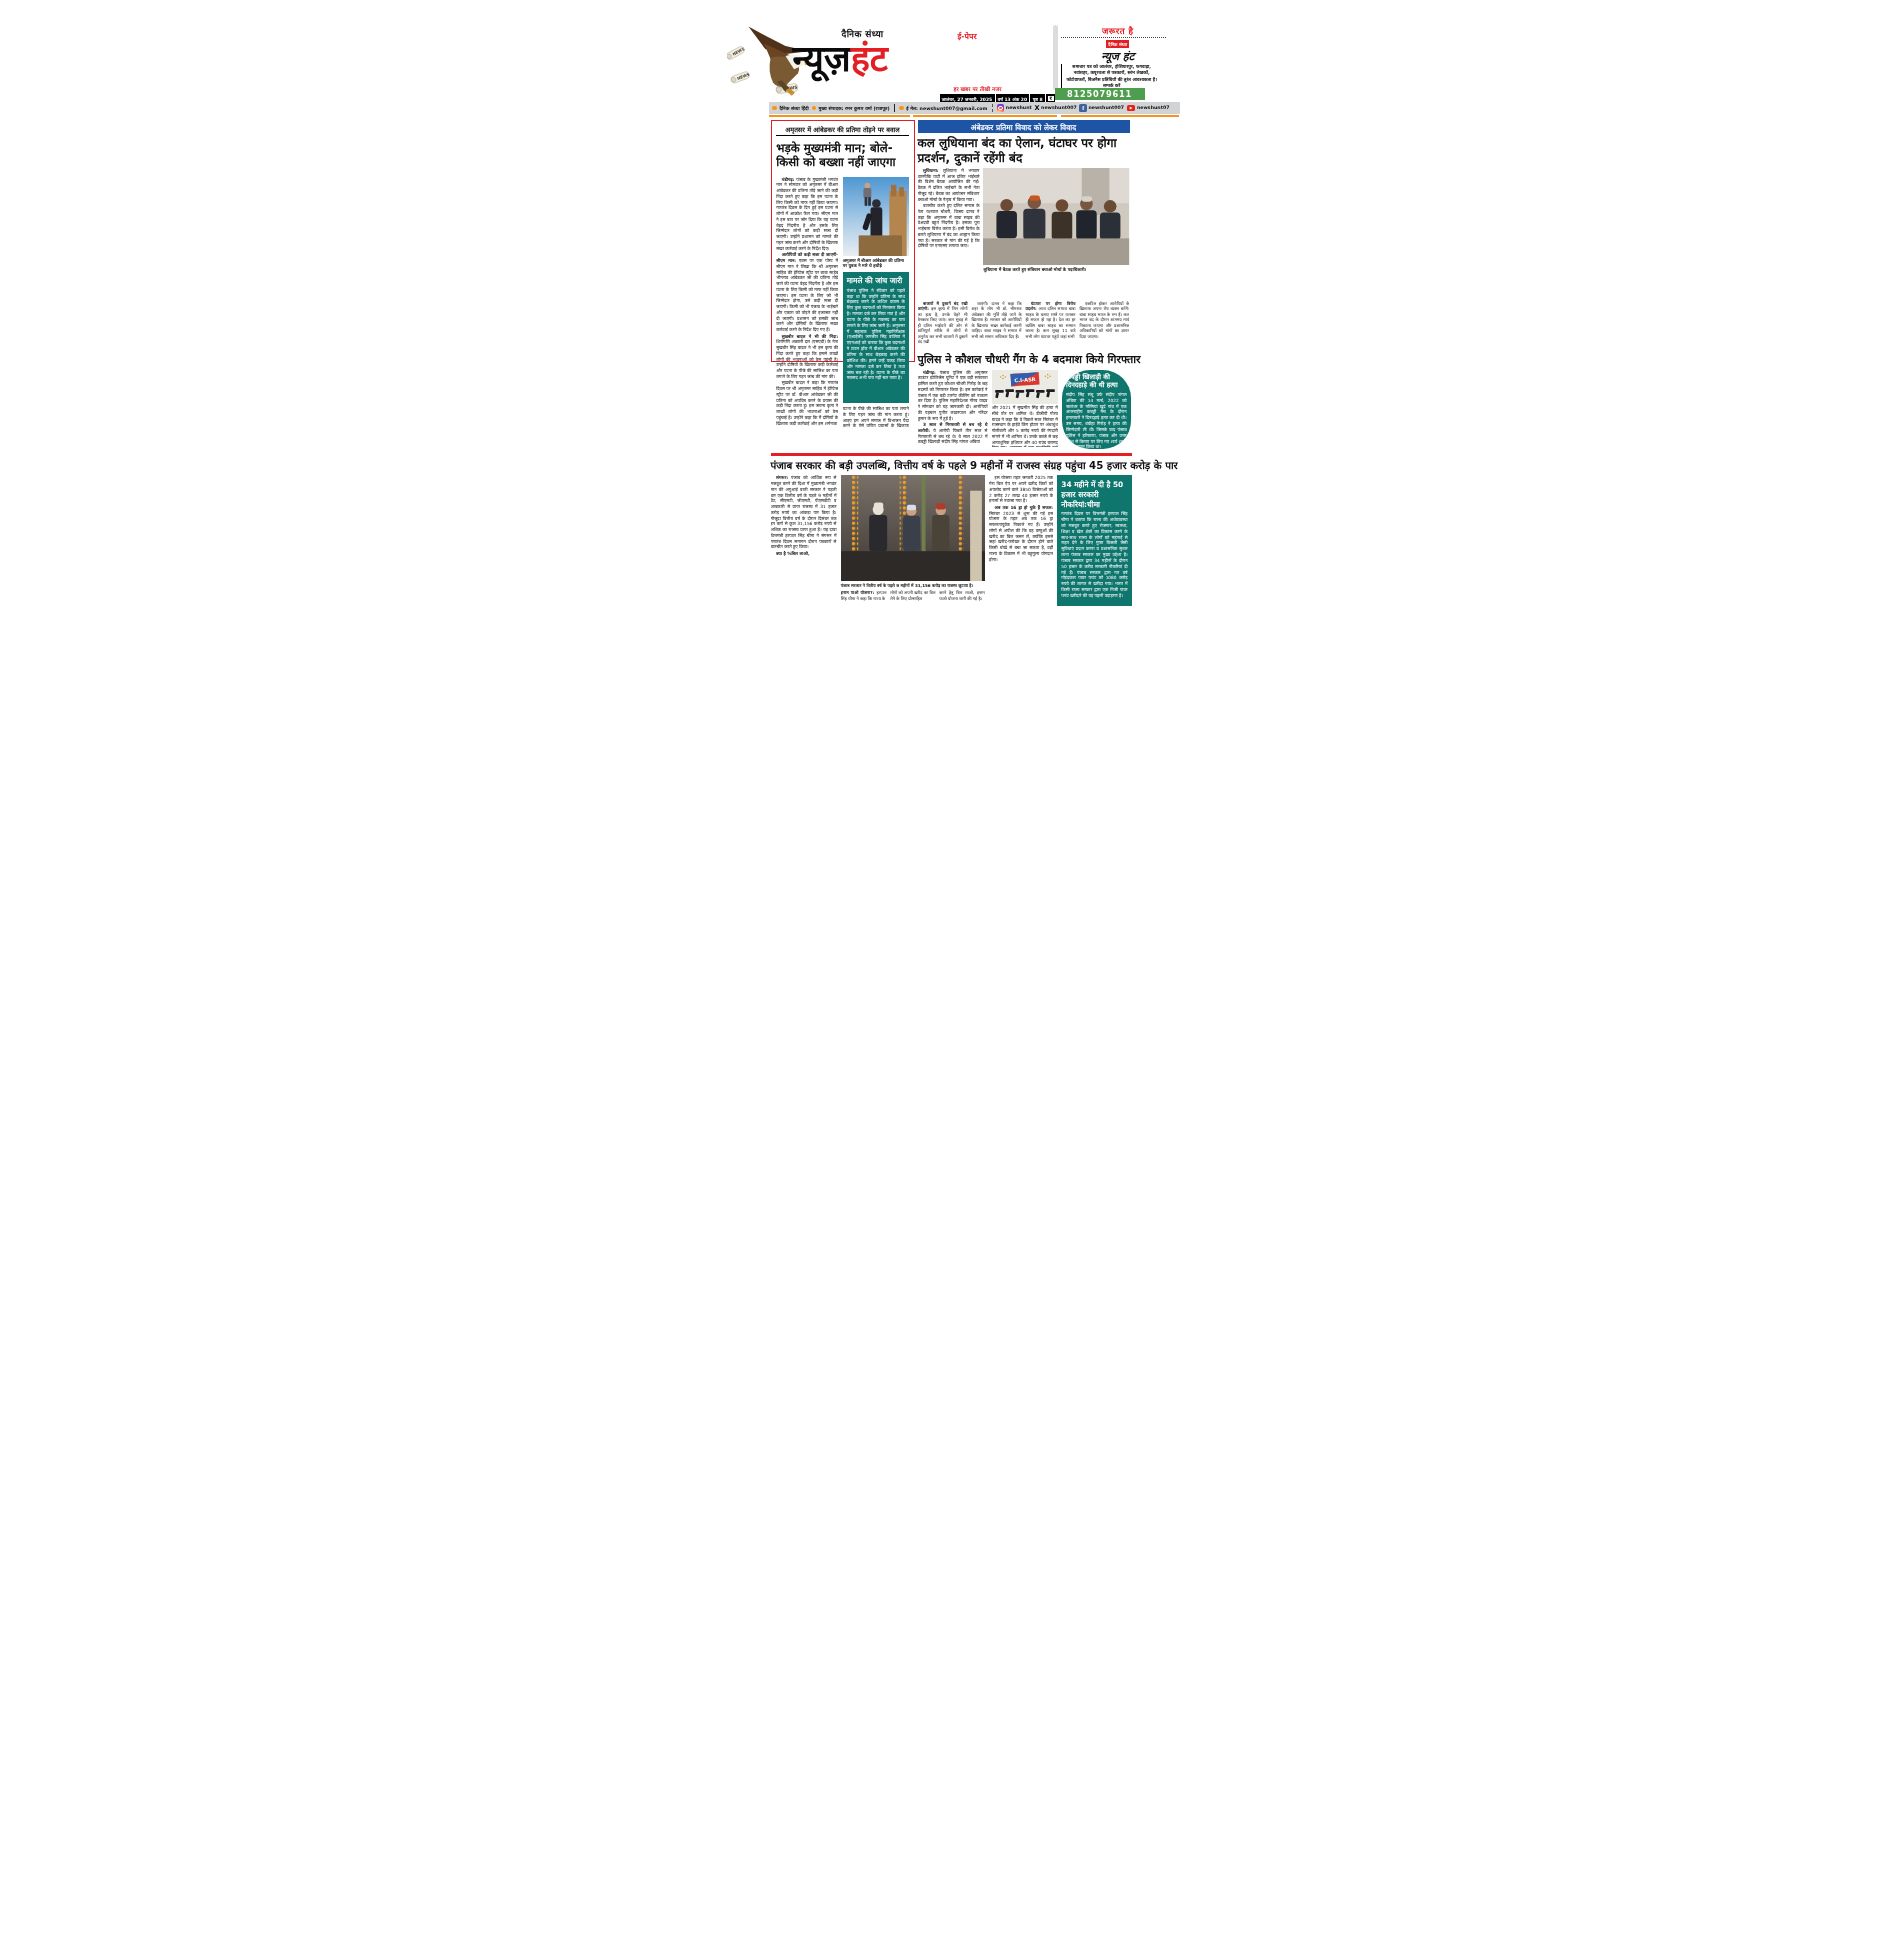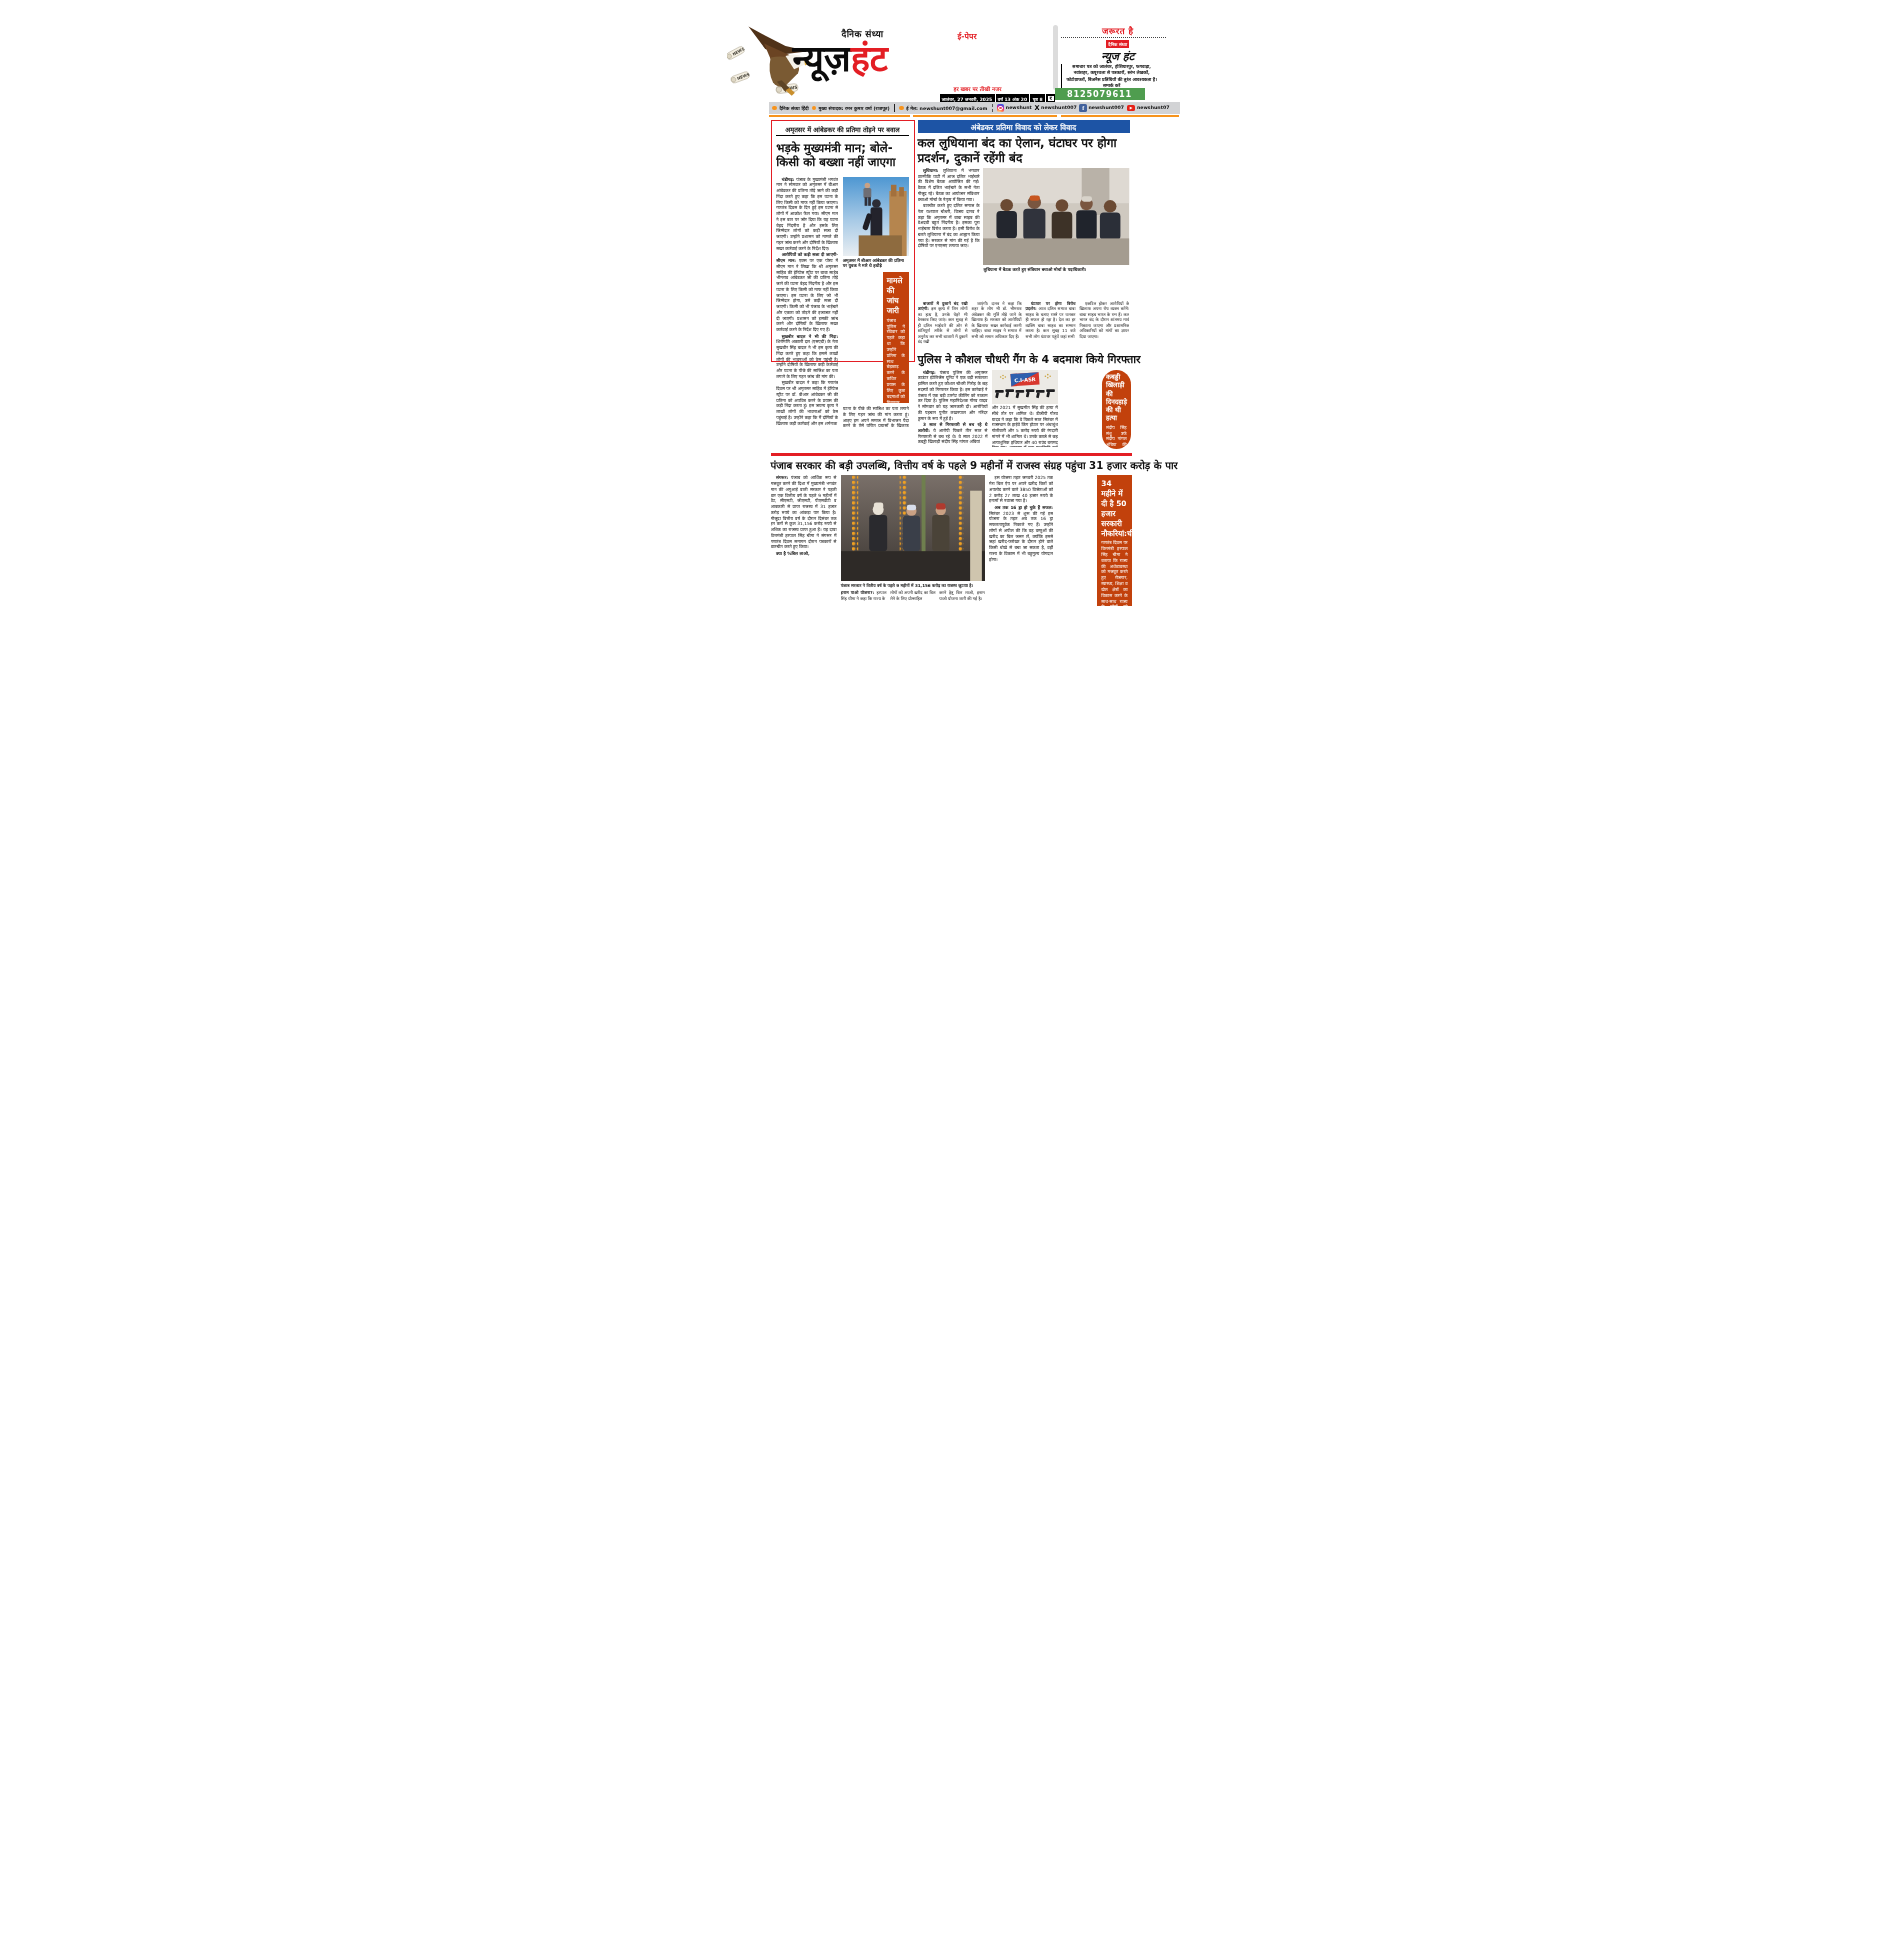--- a/index.html
+++ b/index.html
@@ -57,21 +57,21 @@
 
   
   .article-cm { position:absolute; left:59px; top:120px; width:144px; height:242px; border:1.2px solid #e31e24; padding:3.9px 4.7px; }
   .cm-kicker { text-align:center; font-size:6.5px; font-weight:800; padding-bottom:1.6px; border-bottom:1px solid #000; margin-bottom:4.7px; }
   .cm-headline { font-size:11.7px; font-weight:900; line-height:1.22; margin-bottom:7px; }
   .cm-cols { display:flex; gap:4.7px; height:250px; }
   .cm-col1 { flex:1 1 auto; }
   .cm-col2 { width:66px; flex:0 0 auto; display:flex; flex-direction:column; }
   .photo-statue { width:100%; height:79px; flex:0 0 auto; }
   .cm-caption { margin:2px 0 3.5px; }
-  .blackbox { background:#c2410c; color:#fff; padding:3.5px 3.9px;margin-left:40px; }
+  .blackbox { background:#0f766e; color:#fff; padding:3.5px 3.9px; }
   .blackbox .bb-title { font-size:7.4px; font-weight:900; margin-bottom:2.3px; }
   .blackbox .bb-body { font-size:4.3px; line-height:1.36; text-align:justify; }
   .cm-box { height:131px; flex:0 0 auto; overflow:hidden; }
   .cm-after { margin-top:3.1px; }
 
   
   .article-ldh { position:absolute; left:206px; top:120px; width:212px; height:232px; }
   .ldh-bluebar { height:13.3px; background:#1d54a5; color:#fff; font-size:7.4px; font-weight:800; display:flex; align-items:center; justify-content:center; }
   .ldh-headline { font-size:12px; font-weight:900; line-height:1.18; margin:3.1px 0 3.1px; }
   .ldh-row { display:flex; gap:3.9px; height:130px; }
@@ -351,21 +351,21 @@
       </div>
       <div class="blackbox gang-box">
         <div class="bb-title">कबड्डी खिलाड़ी की दिनदहाड़े की थी हत्या</div>
         <div class="bb-body">संदीप सिंह संधू उर्फ संदीप नांगल अंबिया की 14 मार्च, 2022 को जालंधर के मल्सियां खुर्द गांव में एक अंतरराष्ट्रीय कबड्डी मैच के दौरान हमलावरों ने दिनदहाड़े हत्या कर दी थी। उस समय, बंबीहा गिरोह ने हत्या की जिम्मेदारी ली थी। जिसके बाद पंजाब पुलिस ने हरियाणा, पंजाब और उत्तर प्रदेश से किराए पर लिए गए शार्प शूटरों को गिरफ्तार किया था।</div>
       </div>
     </div>
   </div>
 
   <div class="article-rev">
     <div class="redbar"></div>
-    <div class="rev-headline">पंजाब सरकार की बड़ी उपलब्धि, वित्तीय वर्ष के पहले 9 महीनों में राजस्व संग्रह पहुंचा 31 हजार करोड़ के पार</div>
+    <div class="rev-headline">पंजाब सरकार की बड़ी उपलब्धि, वित्तीय वर्ष के पहले 9 महीनों में राजस्व संग्रह पहुंचा 45 हजार करोड़ के पार</div>
     <div class="rev-row">
       <div class="rev-col1 bodytxt clip">
         <p><b class="lead">संगरूर:</b> <span>पंजाब को आर्थिक रूप से मजबूत करने की दिशा में मुख्यमंत्री भगवंत मान की अगुआई वाली सरकार ने पहली बार एक वित्तीय वर्ष के पहले 9 महीनों में वैट, सीएसटी, जीएसटी, पीएसडीटी व आबकारी से प्राप्त राजस्व में 31 हजार करोड़ रुपये का आंकड़ा पार किया है। मौजूदा वित्तीय वर्ष के दौरान दिसंबर तक इन करों से कुल 31,156 करोड़ रुपये से अधिक का राजस्व प्राप्त हुआ है। यह दावा वित्तमंत्री हरपाल सिंह चीमा ने संगरूर में गणतंत्र दिवस समागम दौरान पत्रकारों से बातचीत करते हुए किया।</span></p>
         <p><b class="lead">क्या है %बिल लाओ,</b></p>
       </div>
       <div class="rev-photo-block">
         <div class="photo-rally">
           <svg viewBox="0 0 368 270" width="100%" height="100%" preserveAspectRatio="none">
             <defs>
               <linearGradient id="rly" x1="0" y1="0" x2="0" y2="1">

